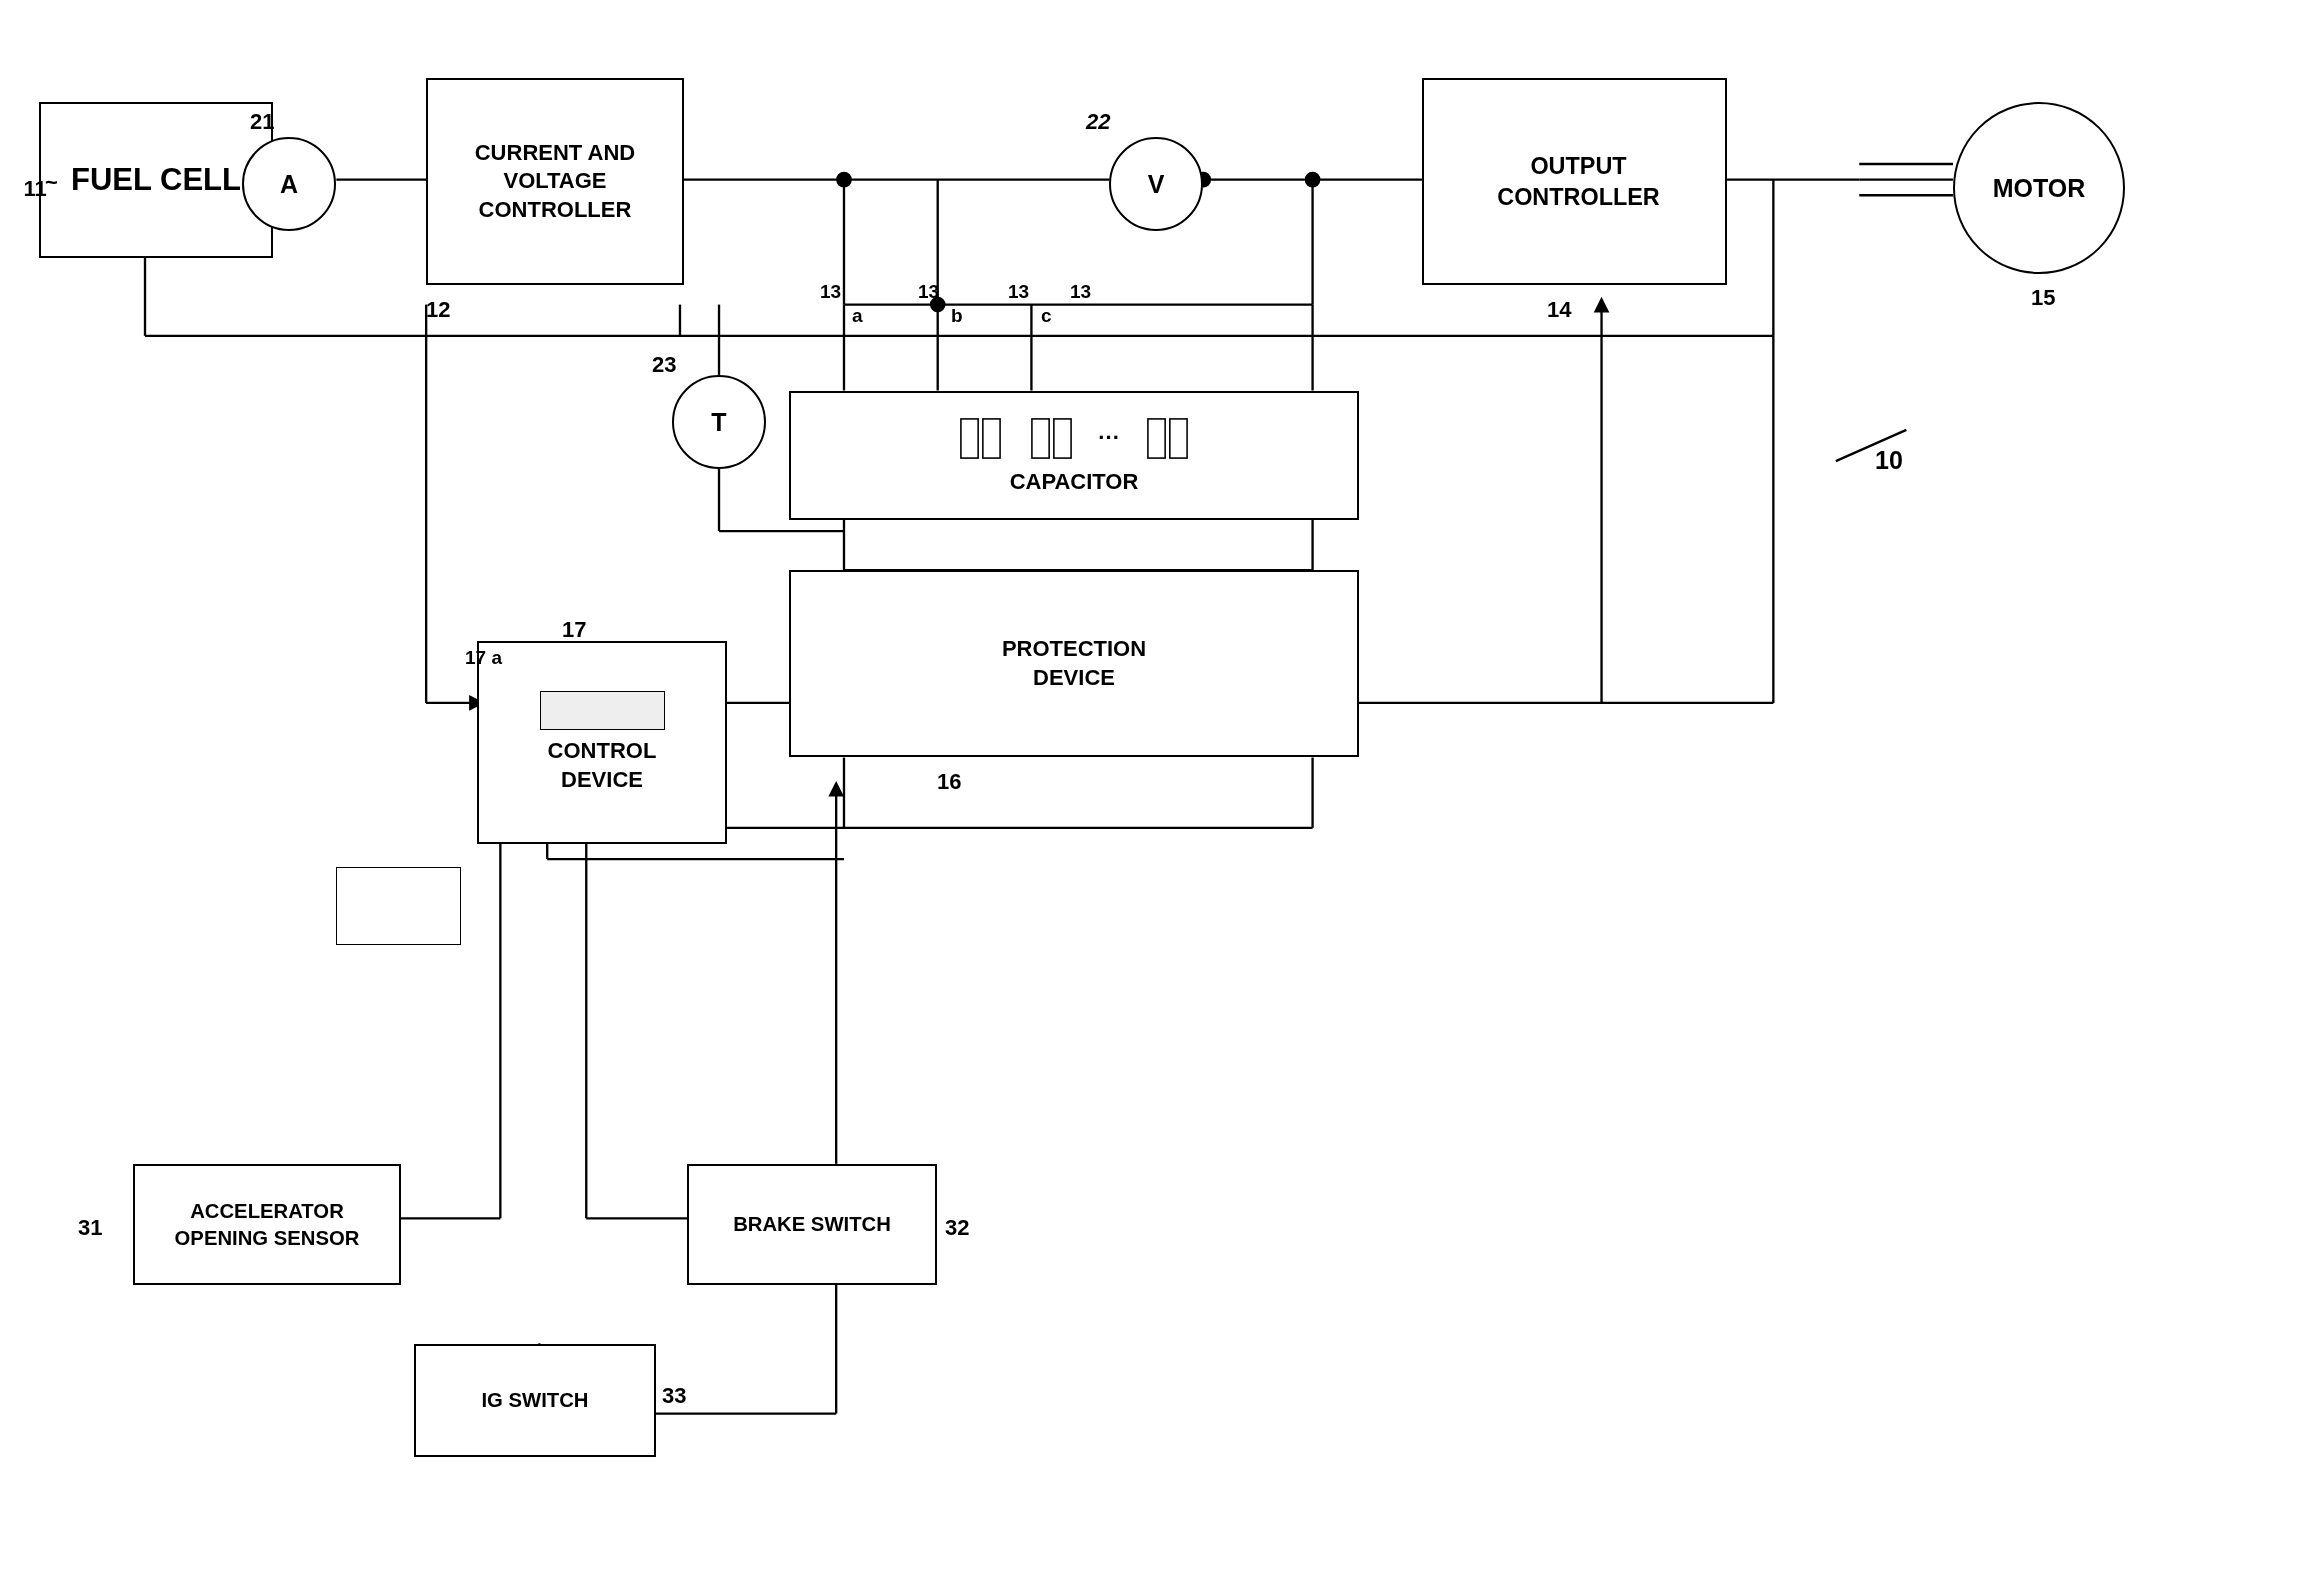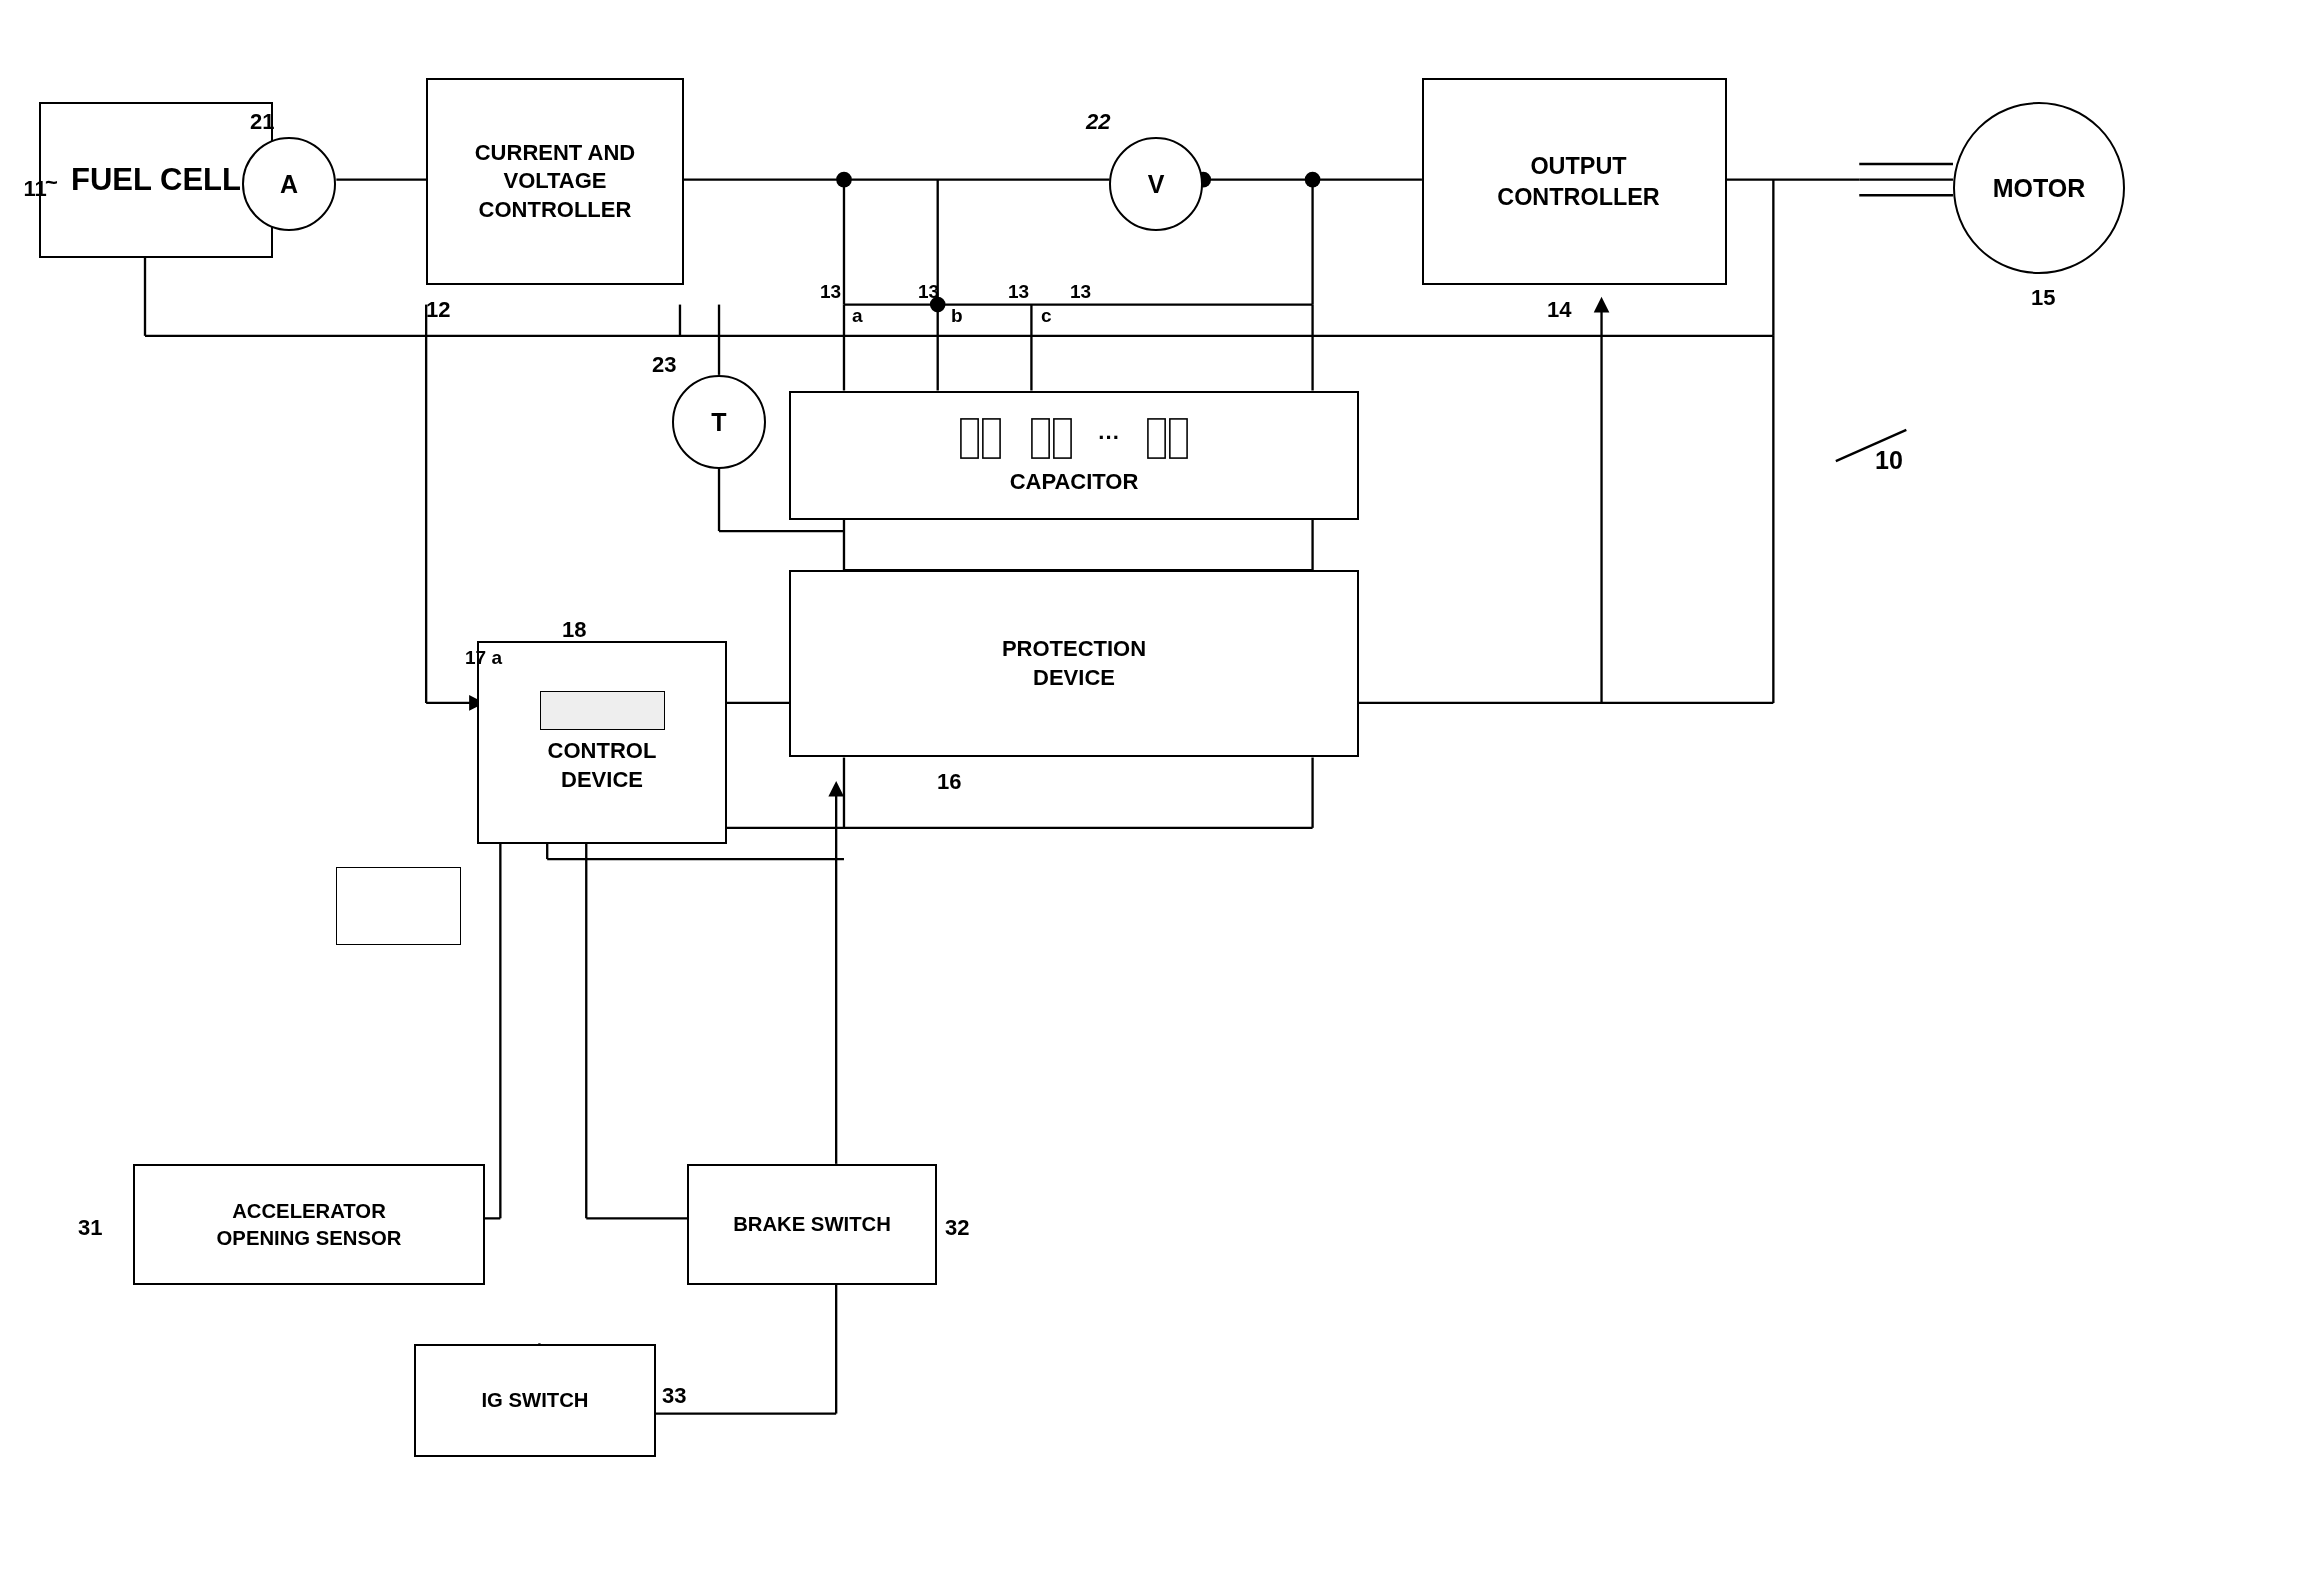--- a/index.html
+++ b/index.html
@@ -268,28 +268,28 @@
 
   <div class="label" style="left:937px; top:769px;">16</div>
 
   <div class="block" style="left:477px; top:641px; width:250px; height:203px; font-size:22px; flex-direction:column;">
 
     <div style="border:1.6px solid #000; width:125px; height:39px; margin-bottom:7.8px; background:#eee;"></div>
     <span style="white-space:pre-line;">CONTROL
 DEVICE</span>
   </div>
 
-  <div class="label" style="left:562px; top:617px;">18</div>
+  <div class="label" style="left:562px; top:617px;">17</div>
 
   <div class="label-small" style="left:465px; top:647px;text-align:right;">17 a</div>
 
   <div class="block" style="left:336px; top:867px; width:125px; height:78px; font-size:12.5px; border:1.6px solid #000;">
   </div>
 
-  <div class="block" style="left:133px; top:1164px; width:352px; height:121px; font-size:20.3px;">
+  <div class="block" style="left:133px; top:1164px; width:268px; height:121px; font-size:20.3px;">
     <span style="white-space:pre-line;">ACCELERATOR
 OPENING SENSOR</span>
   </div>
 
   <div class="label" style="left:78px; top:1215px;">31</div>
 
   <div class="block" style="left:687px; top:1164px; width:250px; height:121px; font-size:20.3px;">
     <span>BRAKE SWITCH</span>
   </div>
 

